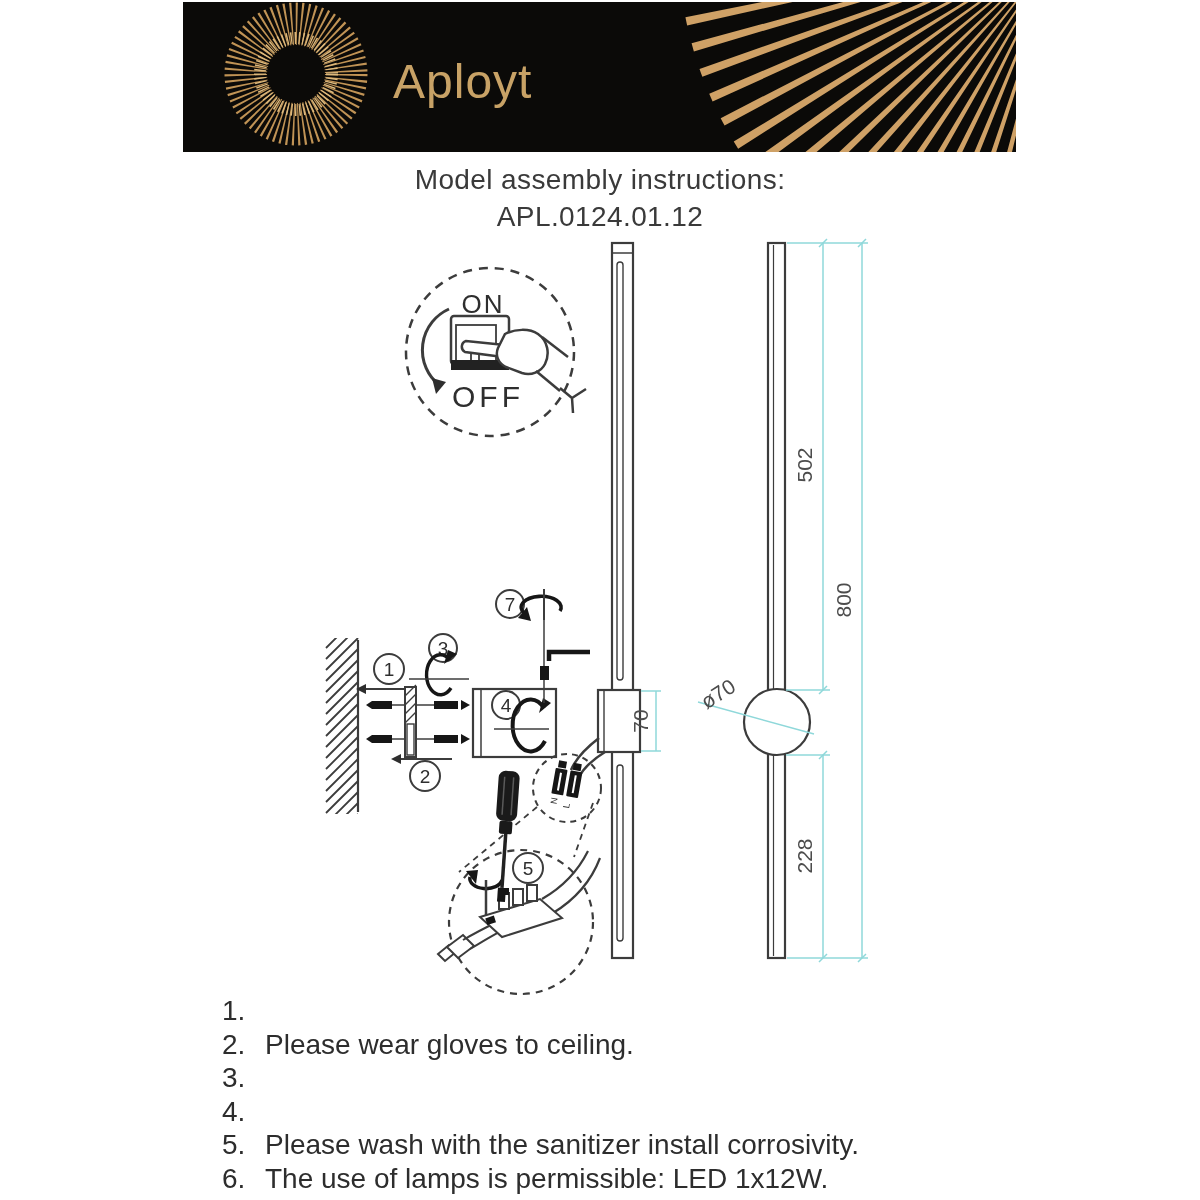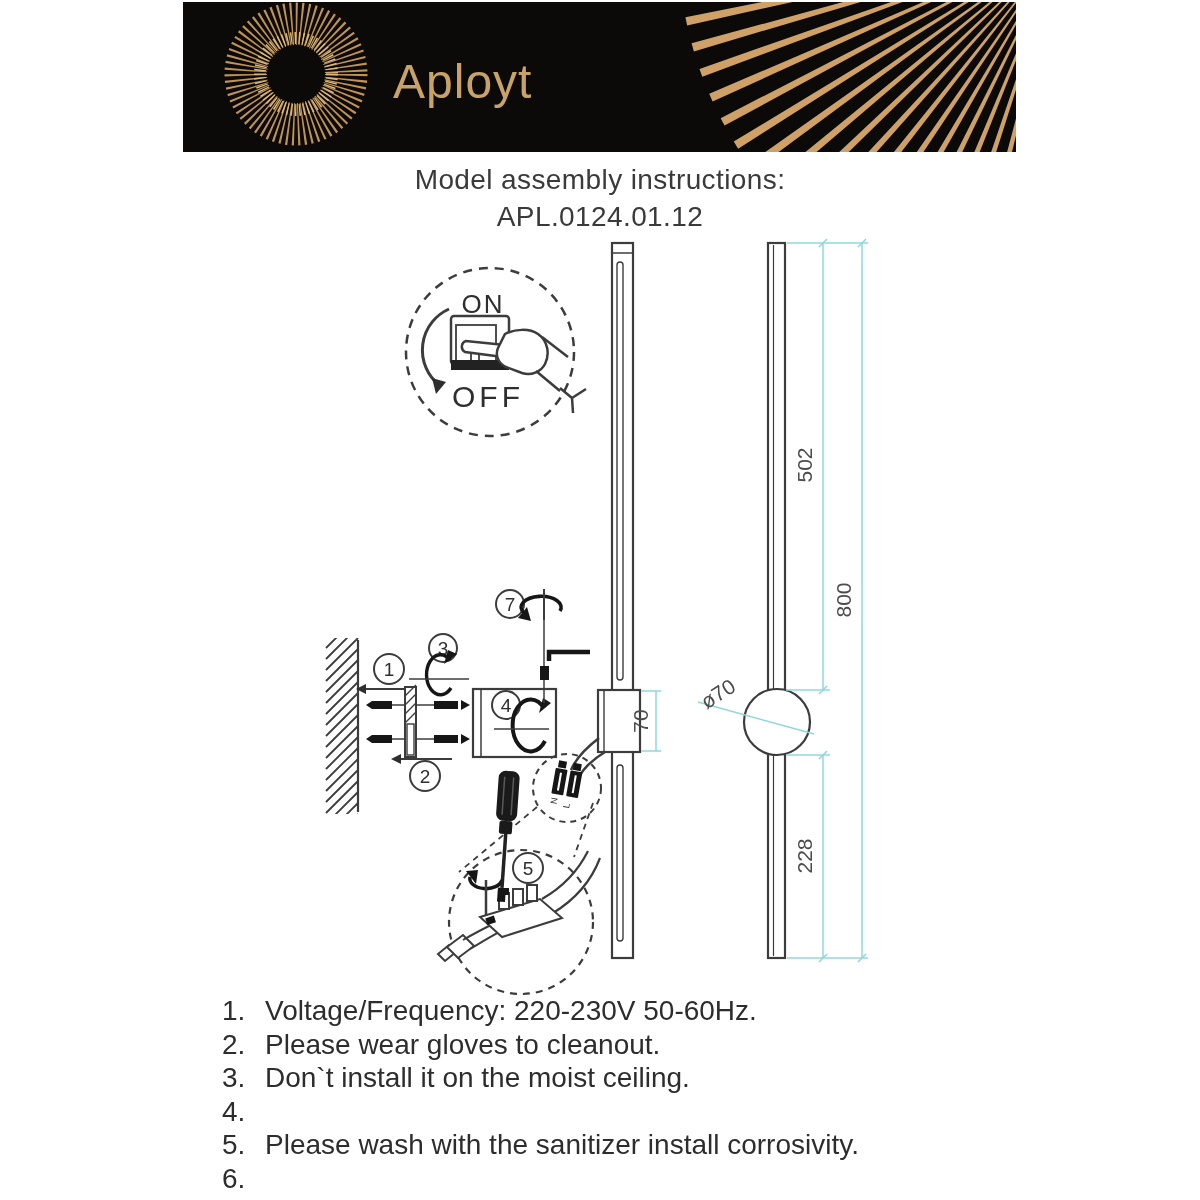--- a/index.html
+++ b/index.html
@@ -251,33 +251,32 @@
     <text class="dimtext" x="812" y="465" text-anchor="middle" stroke="none" transform="rotate(-90 812 465)">502</text>
     <text class="dimtext" x="851" y="600" text-anchor="middle" stroke="none" transform="rotate(-90 851 600)">800</text>
     <text class="dimtext" x="812" y="856" text-anchor="middle" stroke="none" transform="rotate(-90 812 856)">228</text>
     <text class="dimtext" x="722" y="700" text-anchor="middle" stroke="none" transform="rotate(-33 722 700)">ø70</text>
   </g>
 </svg>
 
 <div class="instruction-list">
   <div class="instruction-row">
     <span class="num">1.</span>
-    <span class="txt">Voltage/Frequency: 220-230V 50-60Hz.</span>
   </div>
   <div class="instruction-row">
     <span class="num">2.</span>
-    <span class="txt">Please wear gloves to cleanout.</span>
+    <span class="txt">Please wear gloves to ceiling.</span>
   </div>
   <div class="instruction-row">
     <span class="num">3.</span>
-    <span class="txt">Don`t install it on the moist ceiling.</span>
   </div>
   <div class="instruction-row">
     <span class="num">4.</span>
   </div>
   <div class="instruction-row">
     <span class="num">5.</span>
     <span class="txt">Please wash with the sanitizer install corrosivity.</span>
   </div>
   <div class="instruction-row">
     <span class="num">6.</span>
+    <span class="txt">The use of lamps is permissible: LED 1x12W.</span>
   </div>
 </div>
 
 </body></html>

